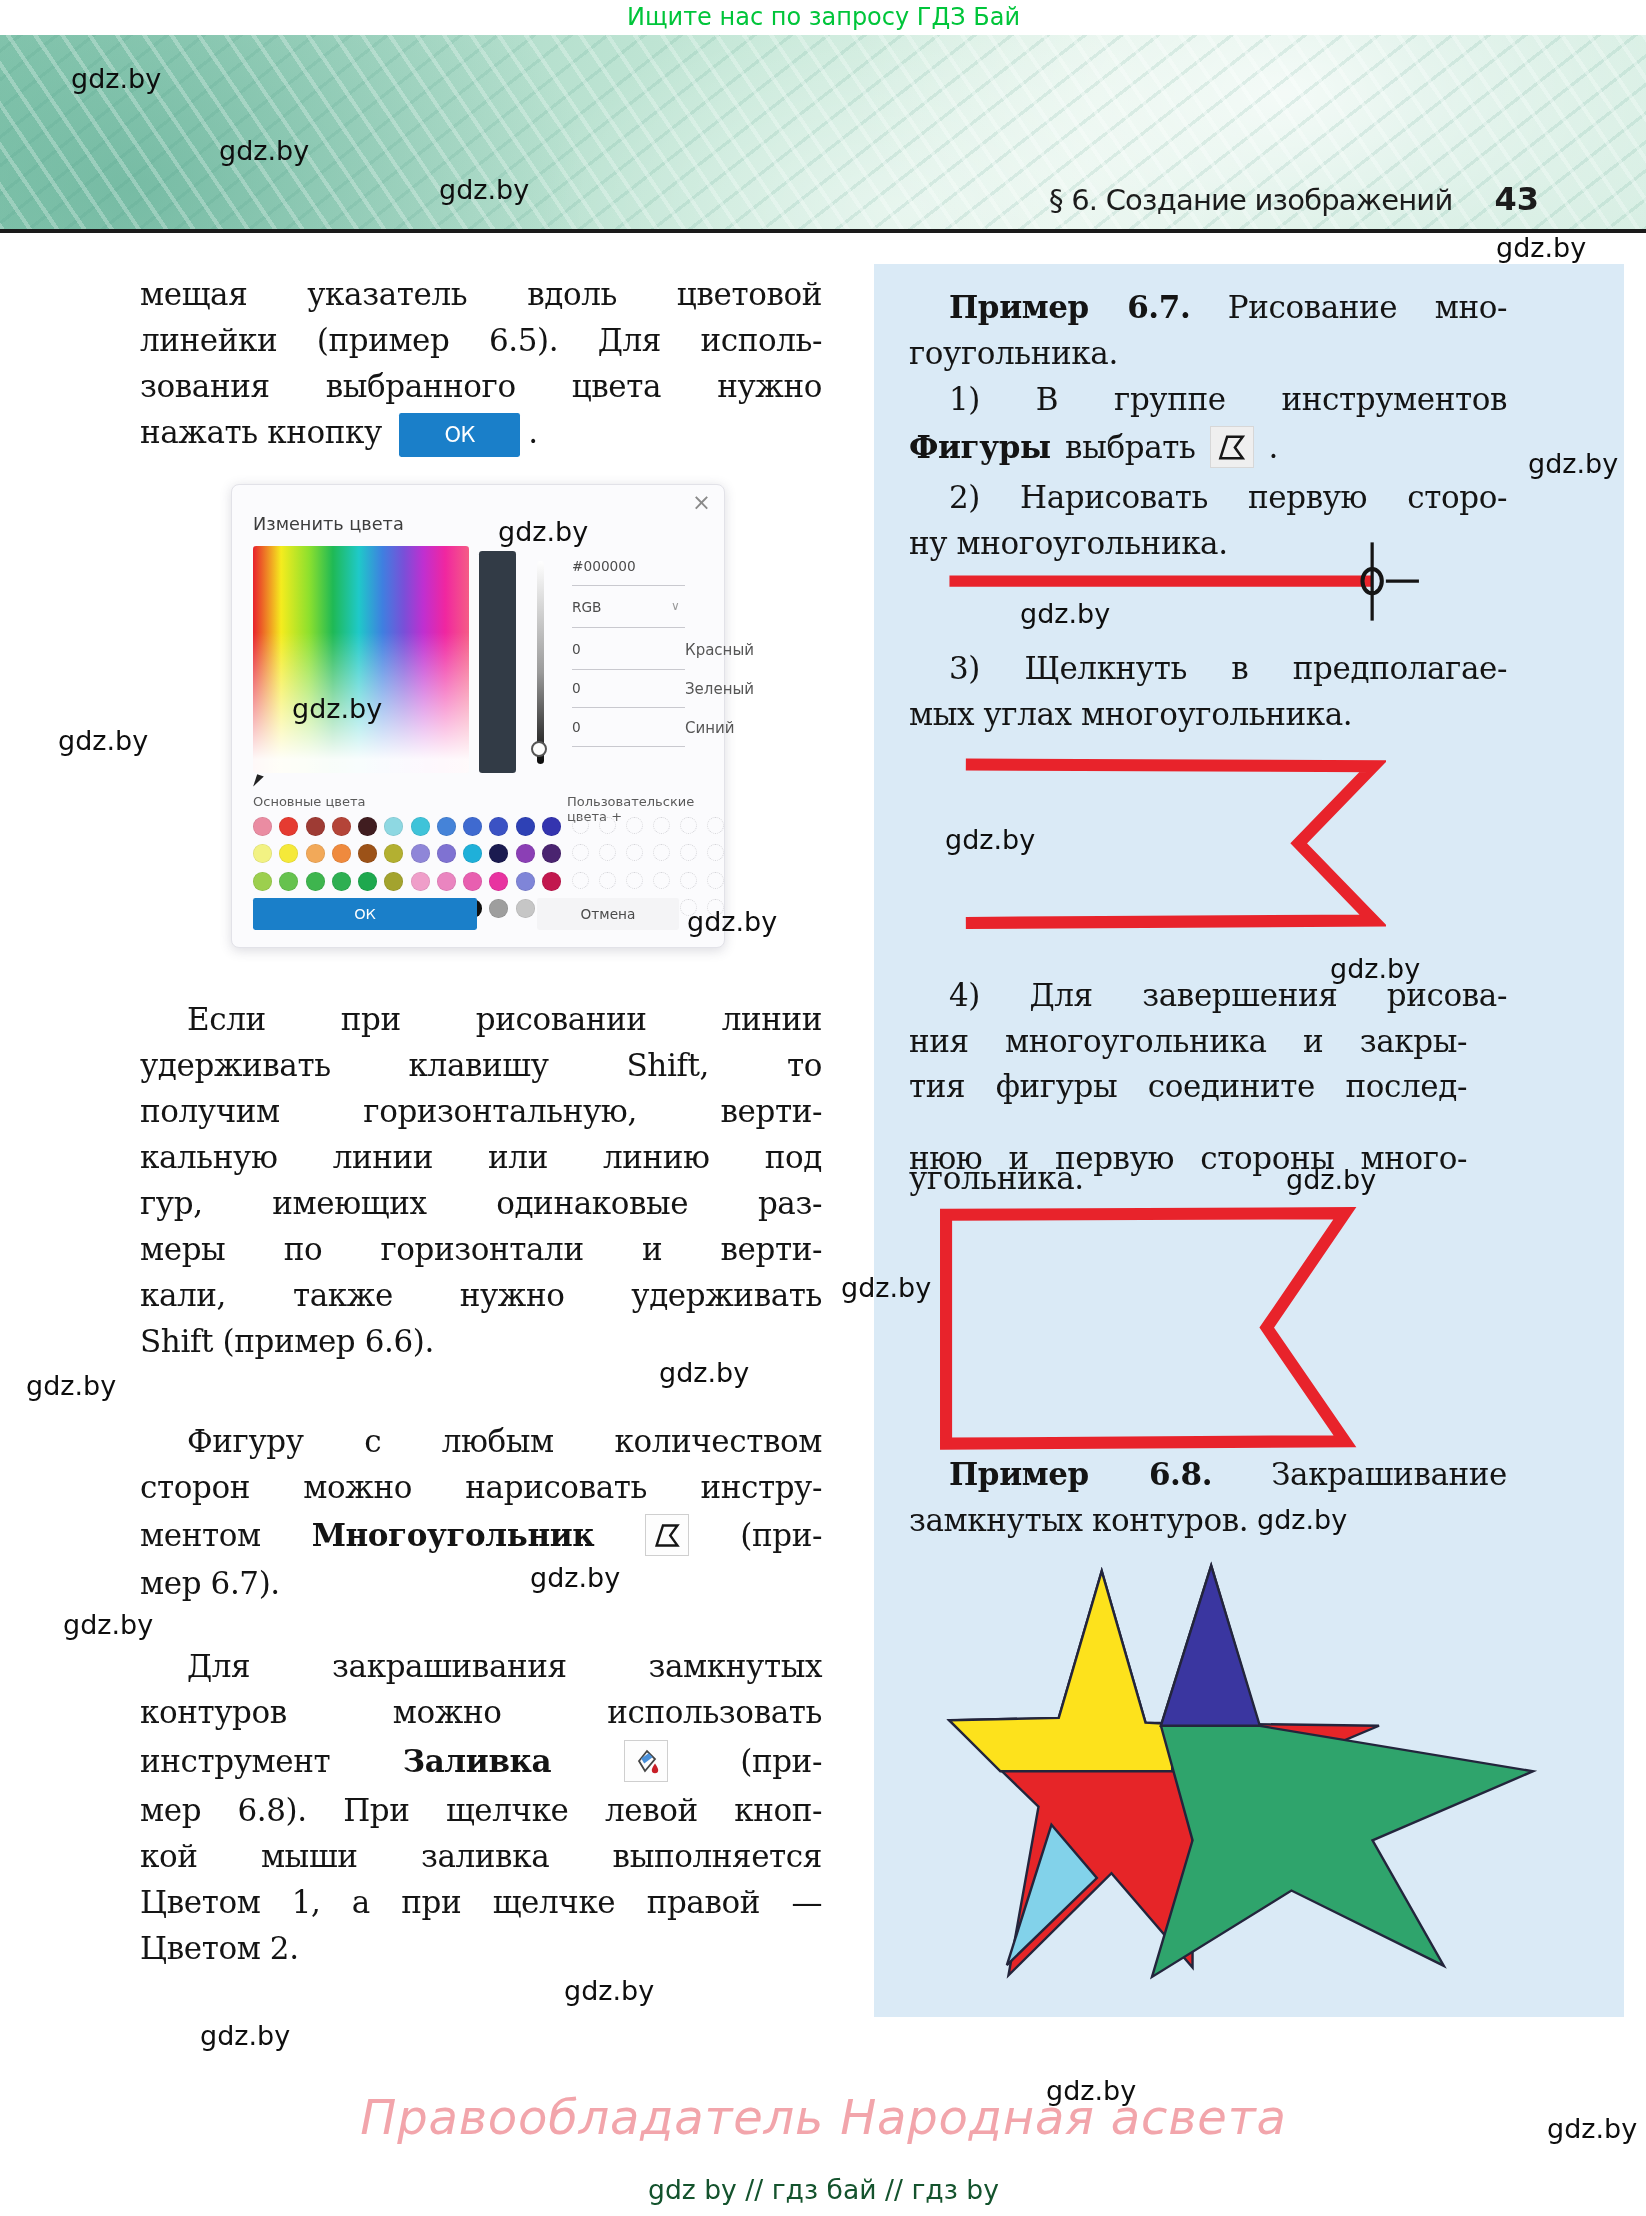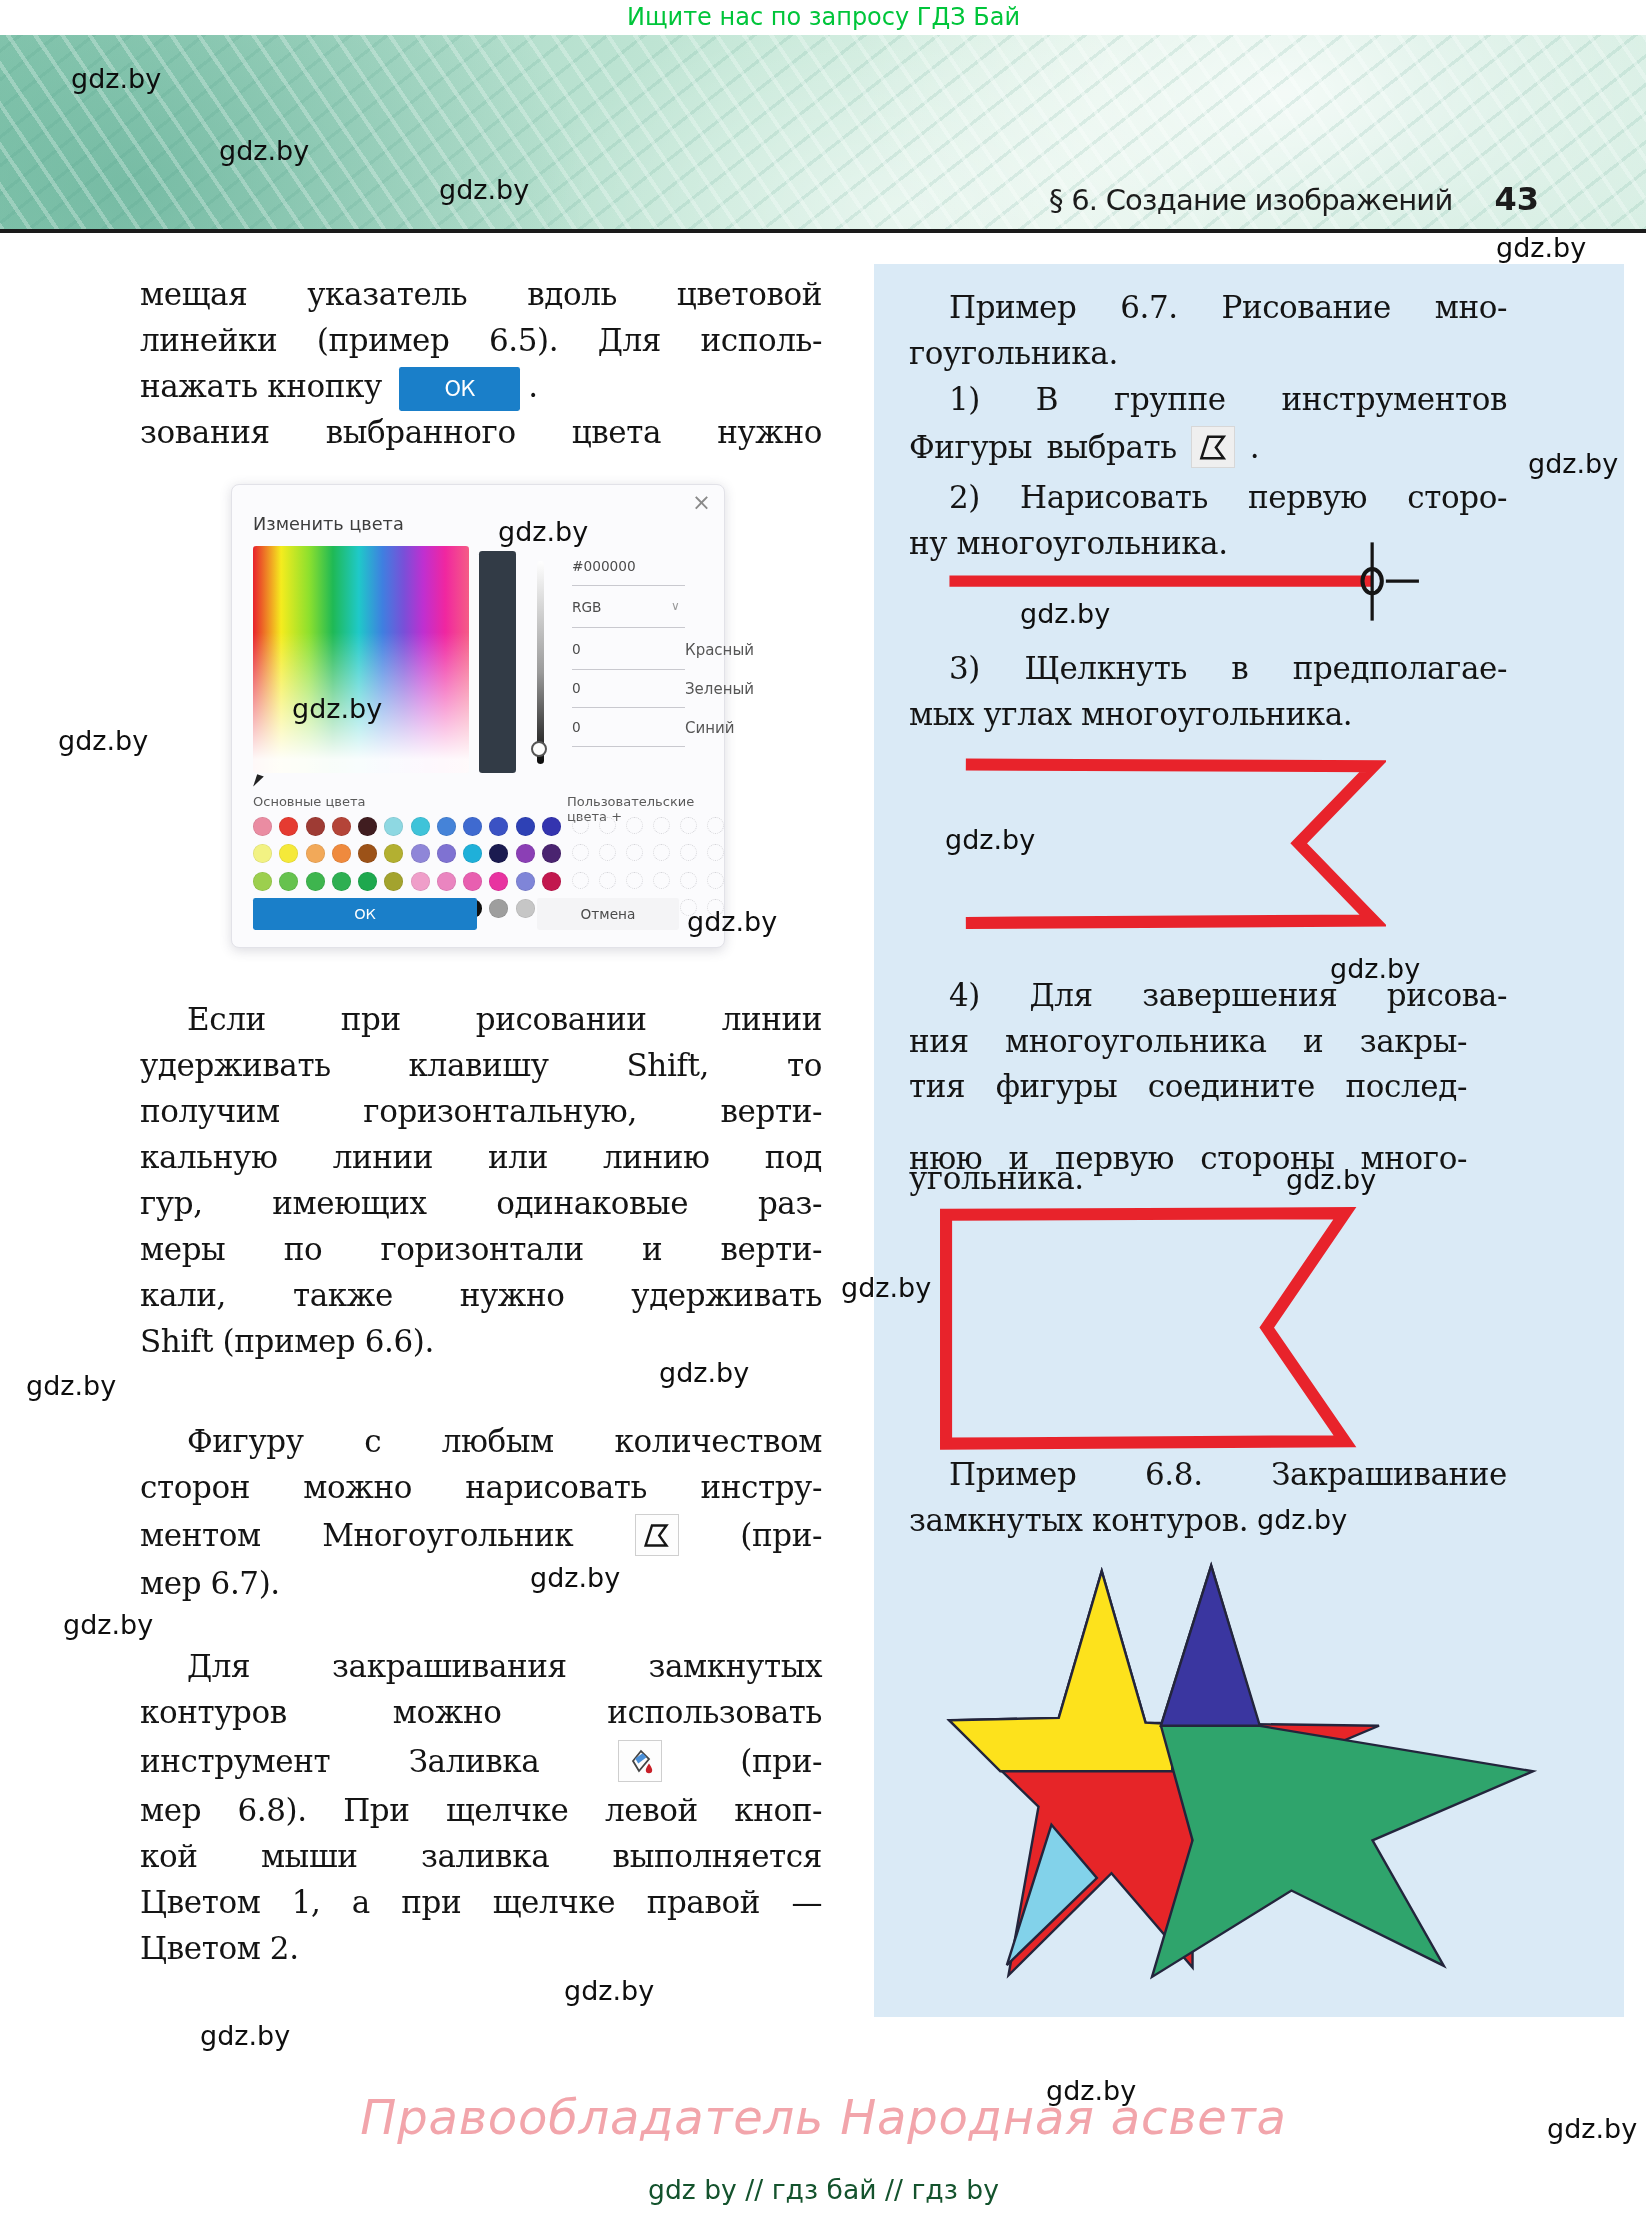--- a/index.html
+++ b/index.html
@@ -32,21 +32,21 @@
       white-space:nowrap;z-index:30;}
 
   
   .ln{font-size:31px;line-height:46px;height:46px;color:#141414;white-space:nowrap;letter-spacing:-0.4px;}
   .ln.j{text-align:justify;text-align-last:justify;white-space:normal;}
   .ind1{padding-left:47px;}
   .ind2{padding-left:40px;}
   .blk{position:absolute;}
   .leftcol{left:140px;width:682px;}
   .iconln{height:50px;display:flex;justify-content:space-between;align-items:center;}
-  b{font-weight:normal;}
+  b{font-weight:bold;}
 
   .okbtn-inline{display:inline-block;width:121px;height:44px;border-radius:2.4px;
     color:#fff;font-family:"DejaVu Sans", sans-serif;font-size:21px;line-height:44px;
     text-align:center;vertical-align:middle;margin:0 8px;}
 
   .tool-icon{display:inline-flex;align-items:center;justify-content:center;
     width:42px;height:40px;background:#efefef;border:0.8px solid #d7d7d7;vertical-align:middle;}
   .tool-icon.white{background:#fdfdfd;border:0.8px solid #cfcfcf;}
 
   
@@ -130,25 +130,25 @@
   <div class="wm" style="left:63px;top:1609px">gdz.by</div>
   <div class="wm" style="left:1257px;top:1504px">gdz.by</div>
   <div class="wm" style="left:564px;top:1975px">gdz.by</div>
   <div class="wm" style="left:200px;top:2020px">gdz.by</div>
   <div class="wm" style="left:1046px;top:2075px">gdz.by</div>
   <div class="wm" style="left:1547px;top:2113px">gdz.by</div>
 
   <div class="blk leftcol" style="top:271px">
     <div class="ln j">мещая указатель вдоль цветовой</div>
     <div class="ln j">линейки (пример 6.5). Для исполь-</div>
+    <div class="ln j">зования выбранного цвета нужно</div>
     <div class="ln">
       <span>нажать кнопку</span>
       <span class="okbtn-inline" style="background-color: rgb(26, 127, 201);">ОК</span><span>.</span>
     </div>
-    <div class="ln j">зования выбранного цвета нужно</div>
   </div>
 
   <div class="dialog">
     <div class="dlg-close">×</div>
     <div class="dlg-title">Изменить цвета</div>
     <div class="grad"></div>
     <div class="cursor-arrow"></div>
     <div class="darkbar"></div>
     <div class="lum"></div>
     <div class="lum-knob"></div>

